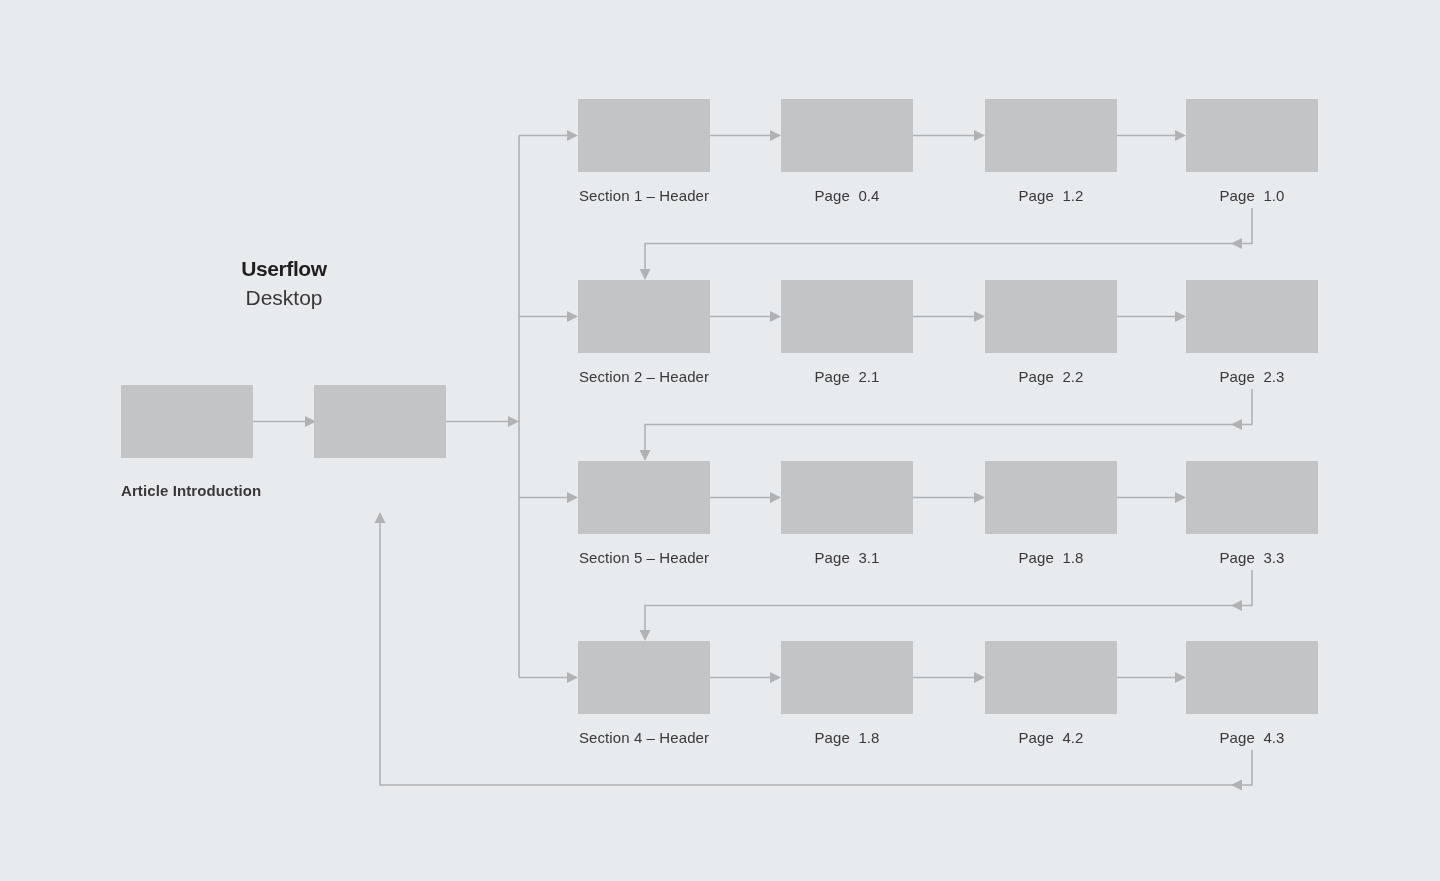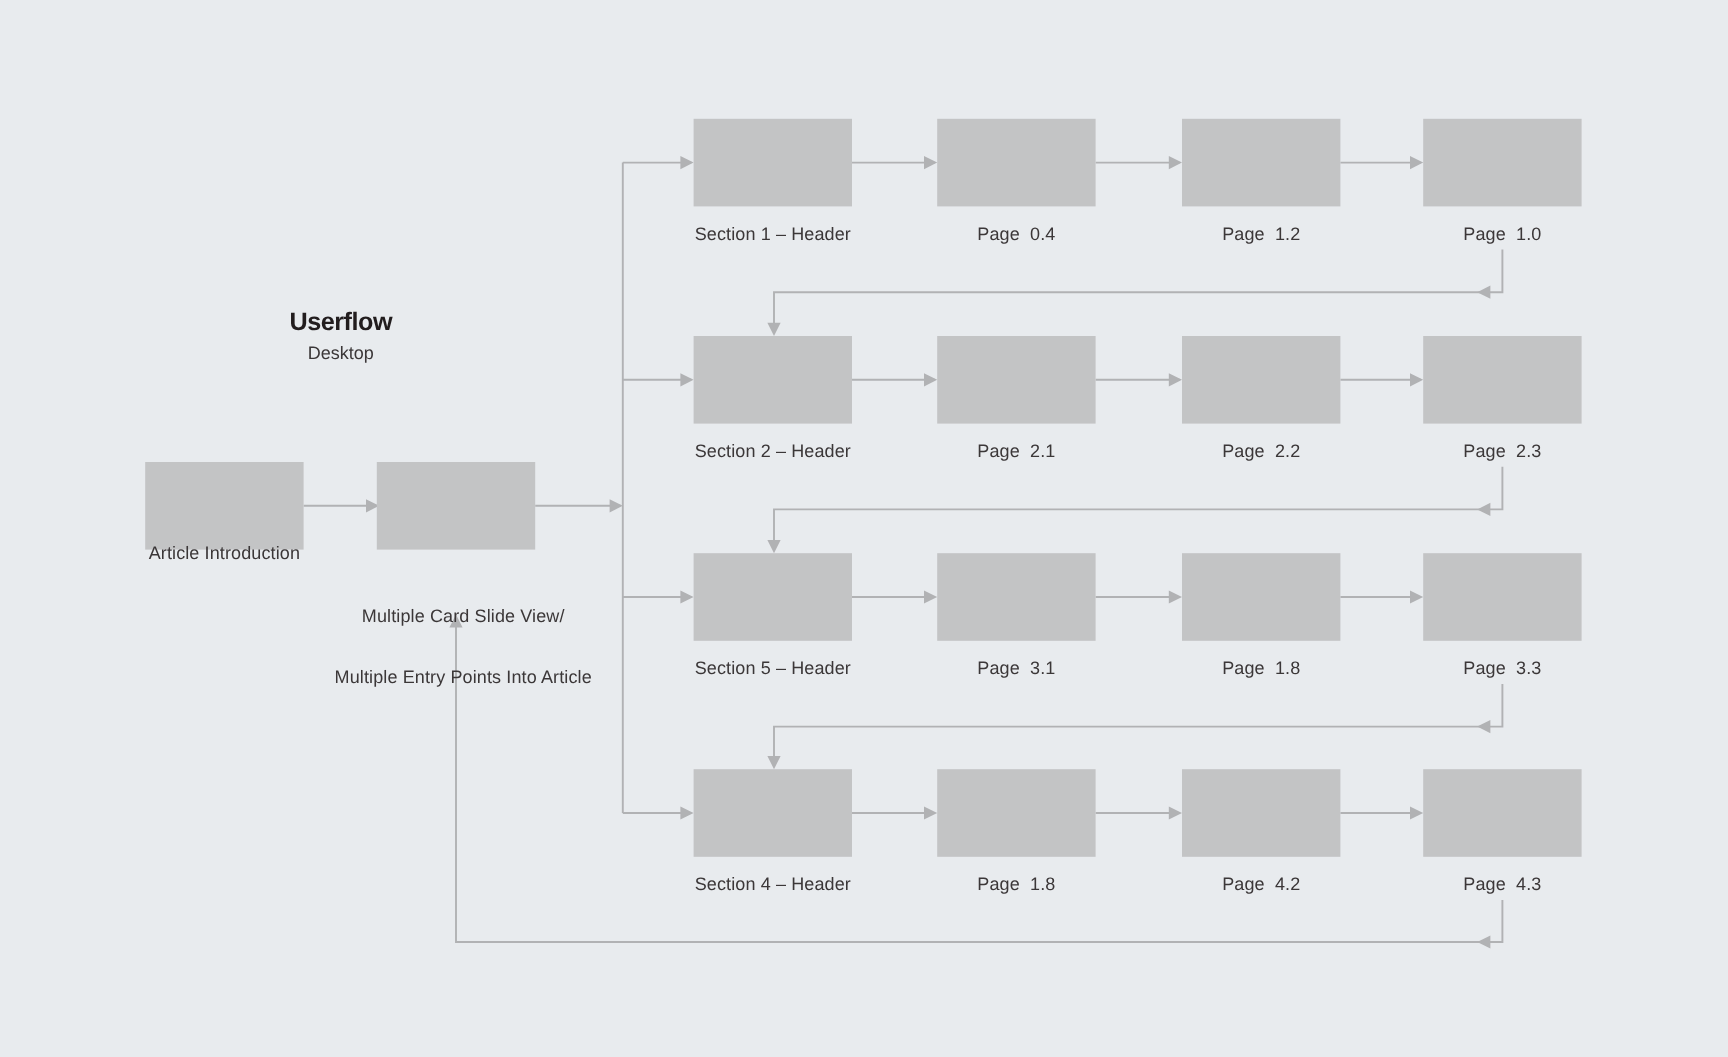--- a/index.html
+++ b/index.html
@@ -54,30 +54,30 @@
   }
   .title-heading{
     font-size:21px;
     font-weight:bold;
     letter-spacing:-0.4px;
     color:var(--c-title);
     margin:0;
   }
   .title-subtitle{
     margin-top:5px;
-    font-size:15px;
+    font-size:21px;
     color:var(--c-text);
   }
   
   .b-intro{left:121px;top:385px;}
   .b-entry{left:314px;top:385px;}
   .col-sec{left:578px;} .col-p1{left:781px;} .col-p2{left:985px;} .col-p3{left:1186px;}
   .row-1{top:99px;} .row-2{top:280px;} .row-3{top:461px;} .row-4{top:641px;}
   
-  .l-intro{left:121px;top:453px;width:132px;}
+  .l-intro{left:121px;top:482px;width:132px;font-weight:bold;}
   .l-entry{left:276px;top:471px;width:220px;}
   .l-sec{left:578px;width:132px;}
   .l-p1{left:781px;width:132px;}
   .l-p2{left:985px;width:132px;}
   .l-p3{left:1186px;width:132px;}
   .lrow-1{top:187px;} .lrow-2{top:368px;} .lrow-3{top:549px;} .lrow-4{top:729px;}
 </style>
 </head>
 <body>
 
@@ -156,24 +156,20 @@
   </svg>
 
   <div class="title-block">
     <h1 class="title-heading">Userflow</h1>
     <div class="title-subtitle">Desktop</div>
   </div>
 
   <div class="flow-box b-intro"></div>
   <div class="flow-box b-entry"></div>
   <div class="node-label l-intro">Article Introduction</div>
-  <div class="node-label l-entry">
-    <div>Multiple Card Slide View/</div>
-    <div>Multiple Entry Points Into Article</div>
-  </div>
 
   <div class="flow-box col-sec row-1"></div>
   <div class="flow-box col-p1 row-1"></div>
   <div class="flow-box col-p2 row-1"></div>
   <div class="flow-box col-p3 row-1"></div>
   <div class="node-label l-sec lrow-1">Section 1 – Header</div>
   <div class="node-label l-p1 lrow-1">Page  0.4</div>
   <div class="node-label l-p2 lrow-1">Page  1.2</div>
   <div class="node-label l-p3 lrow-1">Page  1.0</div>
 

